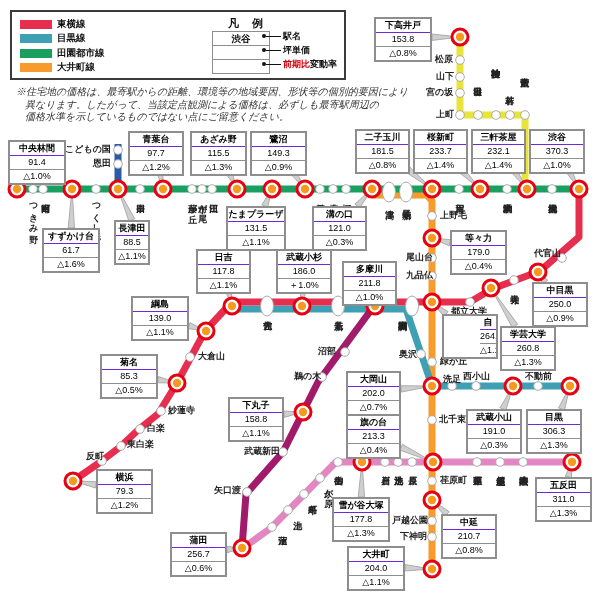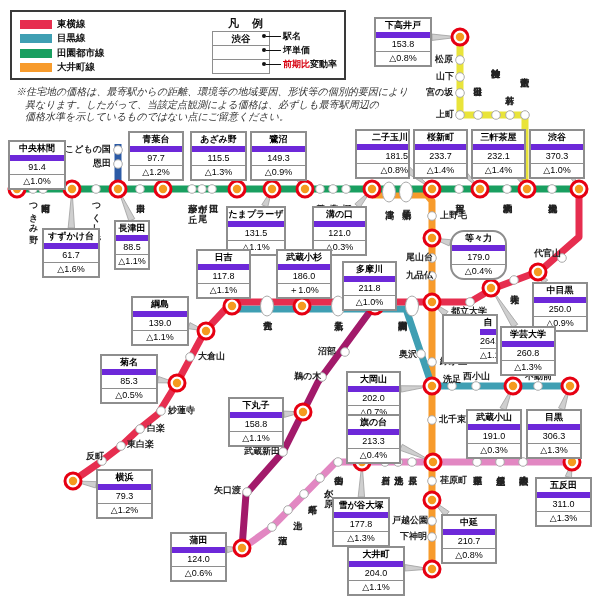--- a/index.html
+++ b/index.html
@@ -6,21 +6,21 @@
   #stage{position:relative;width:600px;height:600px;background:#ffffff;
          font-family:"Liberation Sans",sans-serif;overflow:hidden;}
   #map-svg{position:absolute;left:0;top:0;}
   
   .lbl{position:absolute;font-size:9px;font-weight:bold;color:#222;
        line-height:1.08;white-space:nowrap;}
   .lbl.v{writing-mode:vertical-rl;text-orientation:upright;white-space:normal;}
   
   .pbox{position:absolute;background:#fff;border:2px solid #8e8e8e;text-align:center;box-sizing:border-box;}
   .pbox .r{height:13px;line-height:13px;font-size:9px;overflow:hidden;color:#000;}
-  .pbox .t{font-weight:bold;border-bottom:6px solid #6d28d9;}
+  .pbox .t{font-weight:bold;border-bottom:1px solid #6d28d9;}
   .pbox .v2{border-bottom:1px solid #8e8e8e;}
   
   #legend{position:absolute;left:10px;top:10px;width:336px;height:70px;
           border:2px solid #3a3a3a;background:#fff;box-sizing:border-box;}
   .lg-col{position:absolute;top:5px;}
   .lg-row{display:flex;align-items:center;height:14.5px;}
   .lg-sw{width:32px;height:9px;display:inline-block;}
   .lg-nm{font-size:9.5px;font-weight:bold;margin-left:5px;color:#111;}
   #lg-title{position:absolute;left:216px;top:4px;font-size:11px;font-weight:bold;
             letter-spacing:5px;color:#111;}
@@ -296,21 +296,21 @@
       <div class="pbox" style="left: 190px; top: 131px; width: 57px;">
         <div class="r t">あざみ野</div>
         <div class="r v2">115.5</div>
         <div class="r">△1.3%</div>
       </div>
       <div class="pbox" style="left: 250px; top: 131px; width: 57px;">
         <div class="r t">鷺沼</div>
         <div class="r v2">149.3</div>
         <div class="r">△0.9%</div>
       </div>
-      <div class="pbox" style="left: 355px; top: 129px; width: 55px; text-align: right;">
+      <div class="pbox" style="left: 355px; top: 129px; width: 55px;">
         <div class="r t">二子玉川</div>
         <div class="r v2">181.5</div>
         <div class="r">△0.8%</div>
       </div>
       <div class="pbox" style="left: 413px; top: 129px; width: 55px;">
         <div class="r t">桜新町</div>
         <div class="r v2">233.7</div>
         <div class="r">△1.4%</div>
       </div>
       <div class="pbox" style="left: 471px; top: 129px; width: 55px;">
@@ -341,21 +341,21 @@
       <div class="pbox" style="left: 226px; top: 206px; width: 60px;">
         <div class="r t">たまプラーザ</div>
         <div class="r v2">131.5</div>
         <div class="r">△1.1%</div>
       </div>
       <div class="pbox" style="left: 312px; top: 206px; width: 55px;">
         <div class="r t">溝の口</div>
         <div class="r v2">121.0</div>
         <div class="r">△0.3%</div>
       </div>
-      <div class="pbox" style="left: 450px; top: 230px; width: 57px; border-radius: 14px;">
+      <div class="pbox" style="left: 450px; top: 230px; width: 57px;">
         <div class="r t">等々力</div>
         <div class="r v2">179.0</div>
         <div class="r">△0.4%</div>
       </div>
       <div class="pbox" style="left: 532px; top: 282px; width: 56px;">
         <div class="r t">中目黒</div>
         <div class="r v2">250.0</div>
         <div class="r">△0.9%</div>
       </div>
       <div class="pbox" style="left: 442px; top: 314px; width: 56px; padding-left: 36px;">
@@ -398,21 +398,21 @@
         <div class="r v2">79.3</div>
         <div class="r">△1.2%</div>
       </div>
       <div class="pbox" style="left: 228px; top: 397px; width: 56px;">
         <div class="r t">下丸子</div>
         <div class="r v2">158.8</div>
         <div class="r">△1.1%</div>
       </div>
       <div class="pbox" style="left: 170px; top: 532px; width: 57px;">
         <div class="r t">蒲田</div>
-        <div class="r v2">124.0</div>
+        <div class="r v2">256.7</div>
         <div class="r">△0.6%</div>
       </div>
       <div class="pbox" style="left: 332px; top: 497px; width: 58px;">
         <div class="r t">雪が谷大塚</div>
         <div class="r v2">177.8</div>
         <div class="r">△1.3%</div>
       </div>
       <div class="pbox" style="left: 346px; top: 371px; width: 55px;">
         <div class="r t">大岡山</div>
         <div class="r v2">202.0</div>

